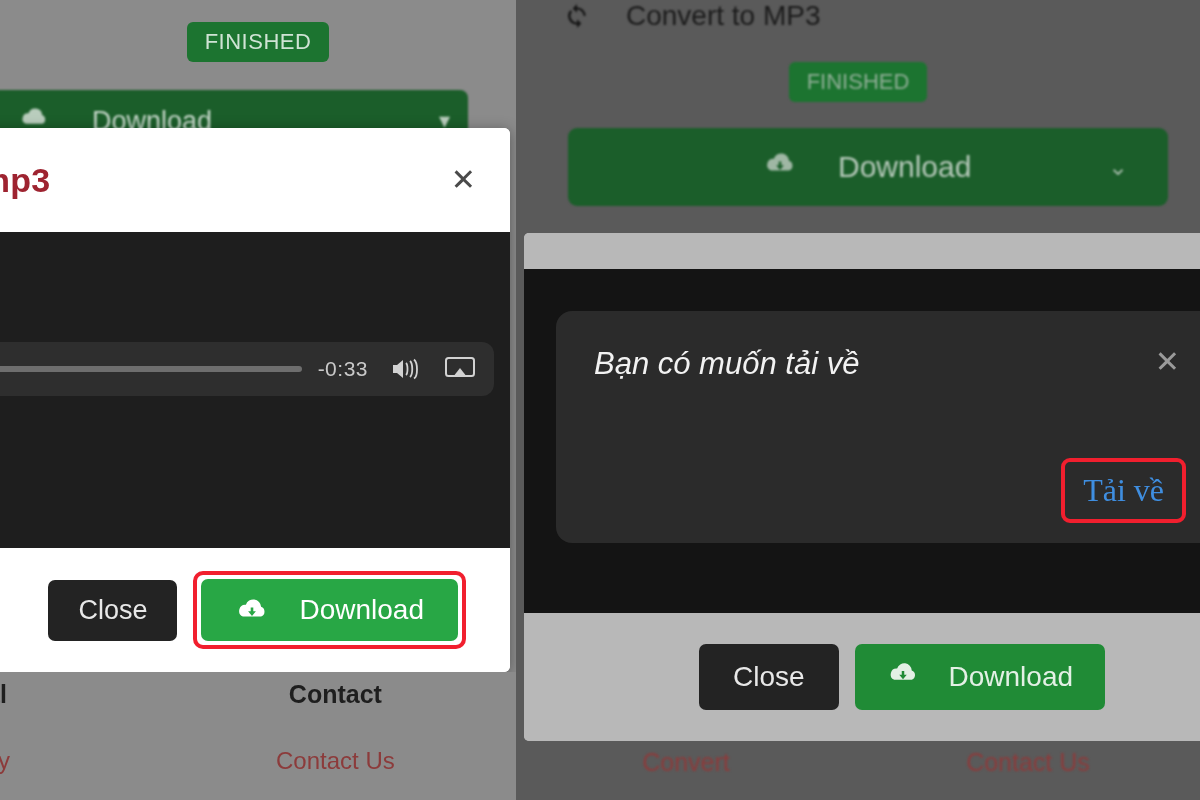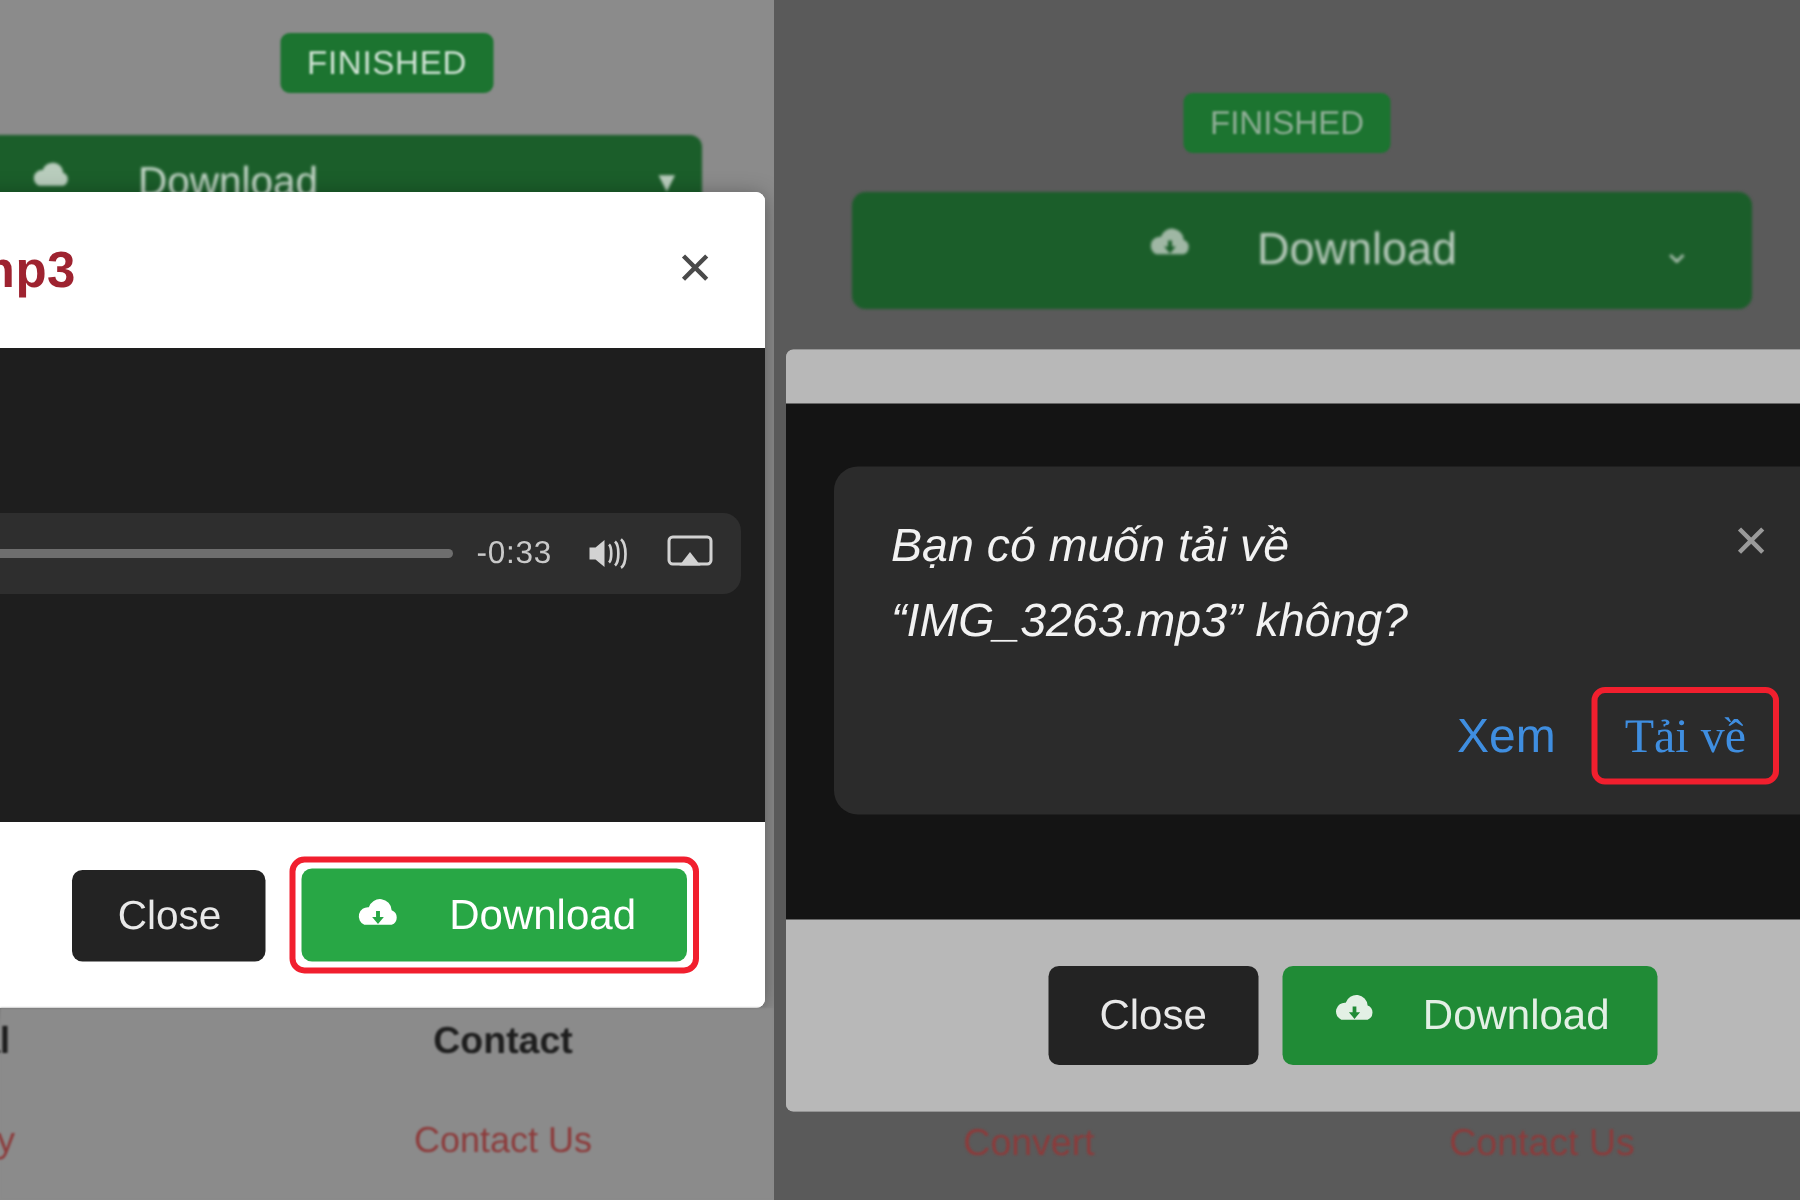--- a/index.html
+++ b/index.html
@@ -328,20 +328,28 @@
       <div class="lpf-col2">
         <div class="lpf-head">Contact</div>
         <a class="lpf-link">Contact Us</a>
       </div>
 
     </div>
   </div>
 
   <div id="right-panel">
 
+    <div class="rp-convert">
+      <span class="ico">
+        <svg width="26" height="26" viewBox="0 0 24 24" fill="currentColor">
+            <path d="M12 4V1L8 5l4 4V6a6 6 0 0 1 6 6h2a8 8 0 0 0-8-8zM6 12a6 6 0 0 1 1.5-4L6 6.5A8 8 0 0 0 12 20v3l4-4-4-4v3a6 6 0 0 1-6-6z"></path>
+          </svg>
+      </span>
+      <span class="txt">Convert to MP3</span>
+    </div>
 
     <div class="rp-finished-wrap">
       <span class="rp-finished">FINISHED</span>
     </div>
 
     <div class="rp-dl-bar">
       <span class="cloud">
         <svg width="32" height="26" viewBox="0 0 24 20" fill="currentColor">
             <path d="M19 7.5A6 6 0 0 0 7.3 6 4.7 4.7 0 0 0 5 15h14a4 4 0 0 0 0-7.5z"></path>
             <path d="M11 8h2v3h2l-3 3.6L9 11h2z" fill="#1b5e2a"></path>
@@ -353,26 +361,24 @@
 
     <div id="right-modal">
       <div class="rm-top"></div>
 
       <div class="rm-body">
 
         <div id="ios-dialog">
           <div class="ios-top">
             <div class="ios-msg">
               <div>Bạn có muốn tải về</div>
-              <div>“IMG_3263.mp3” không?</div>
             </div>
             <span class="ios-x">✕</span>
           </div>
           <div class="ios-actions">
-            <span class="ios-link">Xem</span>
             <span class="ios-hl">
               <span class="ios-link">Tải về</span>
             </span>
           </div>
         </div>
 
       </div>
 
       <div class="rm-footer">
         <button class="rm-btn-close">Close</button>

